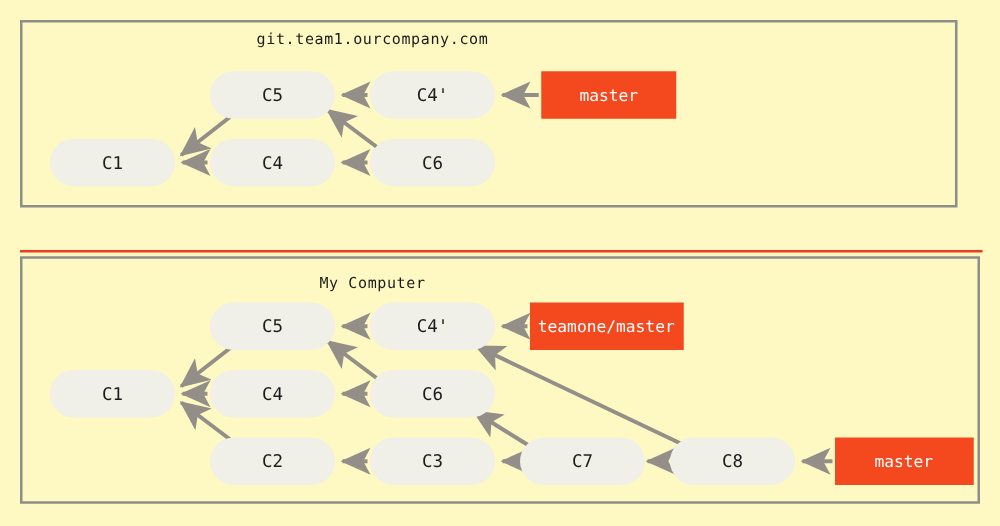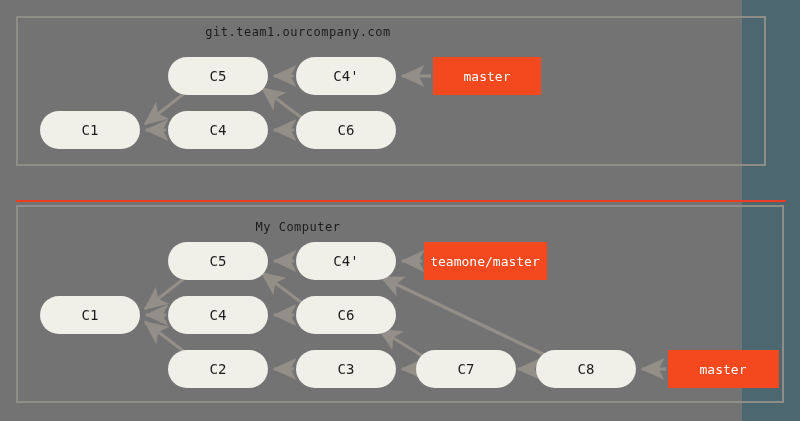--- a/index.html
+++ b/index.html
@@ -8,23 +8,23 @@
     background: #4d6771;
   }
   body {
     width: 800px;
     height: 421px;
     overflow: hidden;
     font-family: "DejaVu Sans Mono", "Liberation Mono", monospace;
   }
   #stage {
     position: relative;
-    width: 742px;
+    width: 800px;
     height: 421px;
-    background: #737373;
+    background: #fef9c3;
   }
   svg#diagram {
     position: absolute;
     left: 0;
     top: 0;
     width: 800px;
     height: 421px;
     display: block;
   }
   .panel-border {

